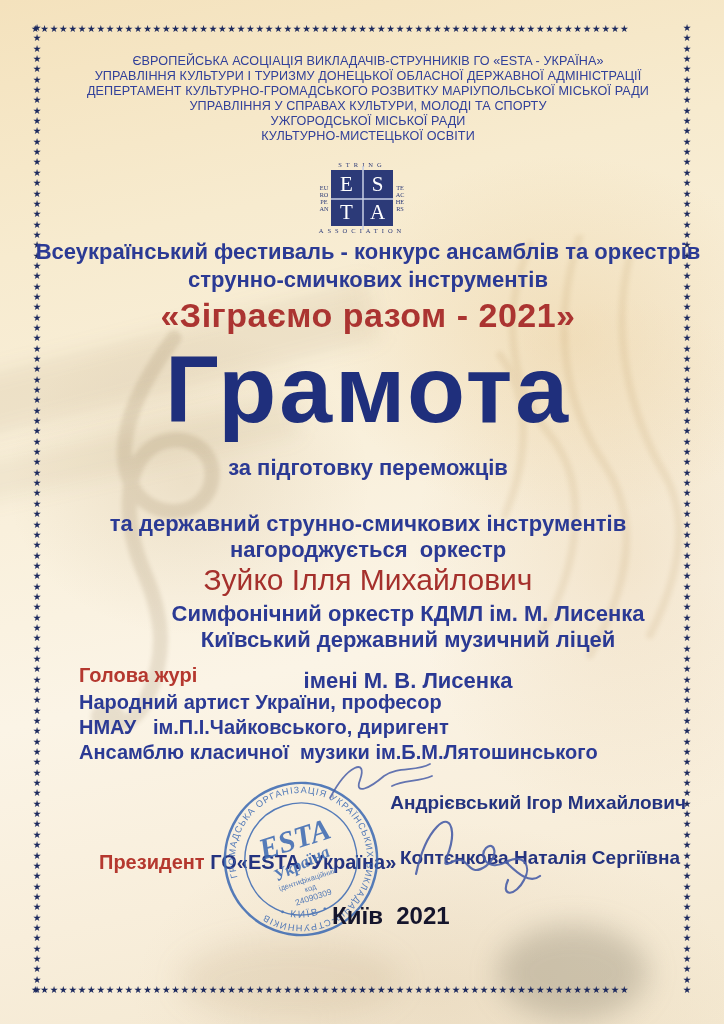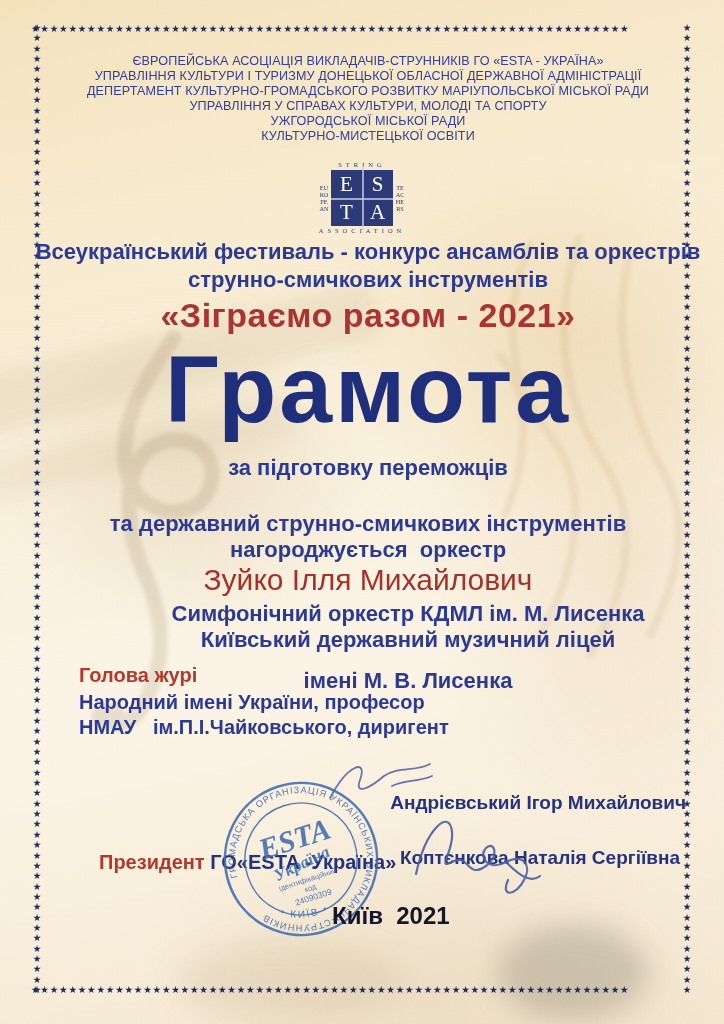--- a/index.html
+++ b/index.html
@@ -126,22 +126,23 @@
   <div class="abs ctr body-line" style="top:455px;">за підготовку переможців</div>
   <div class="abs ctr body-line" style="top:511px;">та державний струнно-смичкових інструментів</div>
   <div class="abs ctr body-line pre" style="top:537px;">нагороджується  оркестр</div>
 
   <div class="abs ctr recipient" style="top:563px;">Зуйко Ілля Михайлович</div>
   <div class="abs ctr rec-line" style="top:601px;">Симфонічний оркестр КДМЛ ім. М. Лисенка</div>
   <div class="abs ctr rec-line" style="top:627px;text-align:center;">Київський державний музичний ліцей</div>
   <div class="abs ctr rec-line" style="top:652px;margin-top:16px;">імені М. В. Лисенка</div>
 
   <div class="abs jury-title" style="left:79px;top:664px;">Голова журі</div>
-  <div class="abs jury-line" style="left:79px;top:691px;">Народний імені України, професор</div>
+  <div class="abs jury-line" style="left:79px;top:691px;">Народний артист України, професор</div>
   <div class="abs jury-line pre" style="left:79px;top:716px;">НМАУ   ім.П.І.Чайковського, диригент</div>
+  <div class="abs jury-line pre" style="left:79px;top:741px;">Ансамблю класичної  музики ім.Б.М.Лятошинського</div>
 
   <div class="abs sig-name" style="right:38px;top:792px;">Андрієвський Ігор Михайлович</div>
   <div class="abs sig-name" style="right:44px;top:847px;">Коптєнкова Наталія Сергіївна</div>
 
   <div class="abs pres" style="left:99px;top:843px;">
     <span class="lbl">Президент</span>
     <span class="org">ГО«ESTA -Україна»</span>
   </div>
 
   <svg class="stamp" width="215" height="185" viewBox="0 0 215 185">

